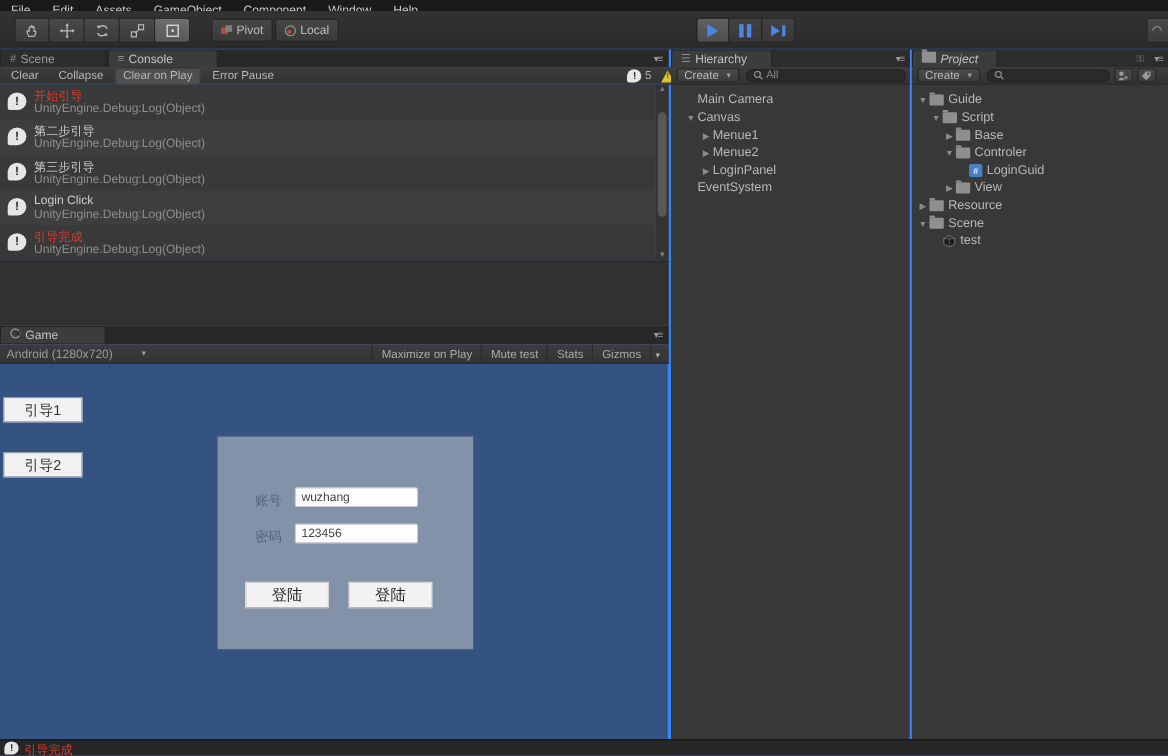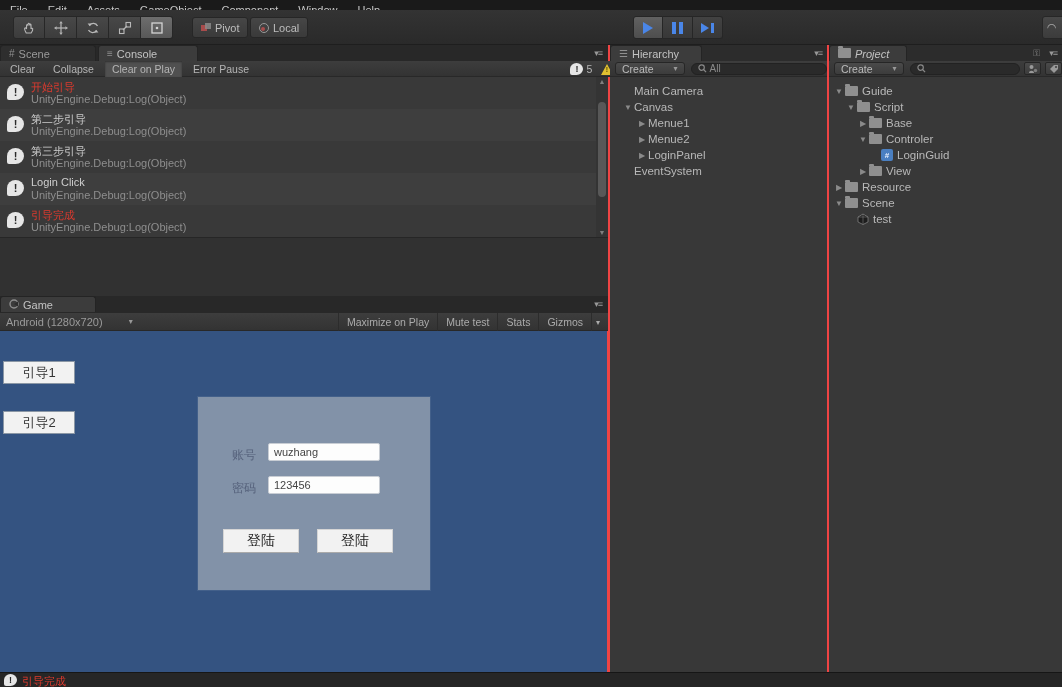--- a/index.html
+++ b/index.html
@@ -1,18 +1,18 @@
 <!DOCTYPE html>
 <html><head>
 <meta charset="utf-8">
 <style>
   * { margin:0; padding:0; box-sizing:border-box; }
   html,body { background:#191919; }
   body { font-family:"Liberation Sans","DejaVu Sans",sans-serif; }
-  #window { position:relative; width:1062px; height:687px; background:#ef4444; overflow:hidden;
+  #window { position:relative; width:1062px; height:687px; background:#3b82f6; overflow:hidden;
             font-family:"Liberation Sans","DejaVu Sans",sans-serif; }
 
   
   #menubar { position:absolute; left:0; top:0; width:1062px; height:10px; background:#1a1a1a; overflow:hidden; }
   #menubar .mitem { display:inline-block; font-size:11px; color:#c8c8c8; padding:0 10px; margin-top:-3px; }
 
   
   #toolbar { position:absolute; left:0; top:10px; width:1062px; height:35px;
              background:linear-gradient(#333,#2a2a2a); border-bottom:1px solid #1e1e1e; }
   #tool-group { position:absolute; left:13px; top:6px; display:flex; }
@@ -52,21 +52,21 @@
   .tabbar { position:absolute; height:16px; background:#282828; }
   .tab { position:absolute; top:0; height:16px; border-radius:3px 3px 0 0; background:#2e2e2e;
          display:flex; align-items:center; gap:4px; padding:0 8px; font-size:11px; color:#9a9a9a; border:1px solid #242424; border-bottom:none; }
   .tab.active { background:#3c3c3c; color:#c2c2c2; }
   .panel-menu { position:absolute; top:3px; font-size:9px; color:#999; letter-spacing:-1px; }
   .subbar { position:absolute; height:16px; background:linear-gradient(#3d3d3d,#333); border-bottom:1px solid #282828;
             display:flex; align-items:center; }
   .mini-btn { height:16px; display:flex; align-items:center; padding:0 7px; font-size:10.5px; color:#b5b5b5; }
   .mini-btn.pressed { background:#505050; box-shadow:inset 0 1px 2px rgba(0,0,0,.4); }
   .create-btn { height:13px; margin-left:5px; background:linear-gradient(#4a4a4a,#3c3c3c); border:1px solid #262626;
-                border-radius:3px; font-size:10.5px; color:#bbb; display:flex; align-items:center; padding:0 6px; gap:20px; }
+                border-radius:3px; font-size:10.5px; color:#bbb; display:flex; align-items:center; padding:0 6px; gap:7px; }
   .caret { font-size:8px; color:#999; }
   .searchpill { height:12px; background:#2a2a2a; border:1px solid #222; border-radius:7px;
                 display:flex; align-items:center; padding:0 6px; gap:3px; color:#8a8a8a; font-size:10px; }
 
   
   #console-toolbar { left:0; top:61px; width:672px; }
   #console-badges { position:absolute; right:20px; top:0; height:16px; display:flex; align-items:center; gap:9px; }
   .badge { display:flex; align-items:center; gap:3px; font-size:10.5px; color:#b5b5b5; }
   .bubble { width:13px; height:12px; background:#e6e6e6; border-radius:50% 50% 50% 2px;
             color:#2a2a2a; font-size:9px; font-weight:bold; display:flex; align-items:center; justify-content:center; }

